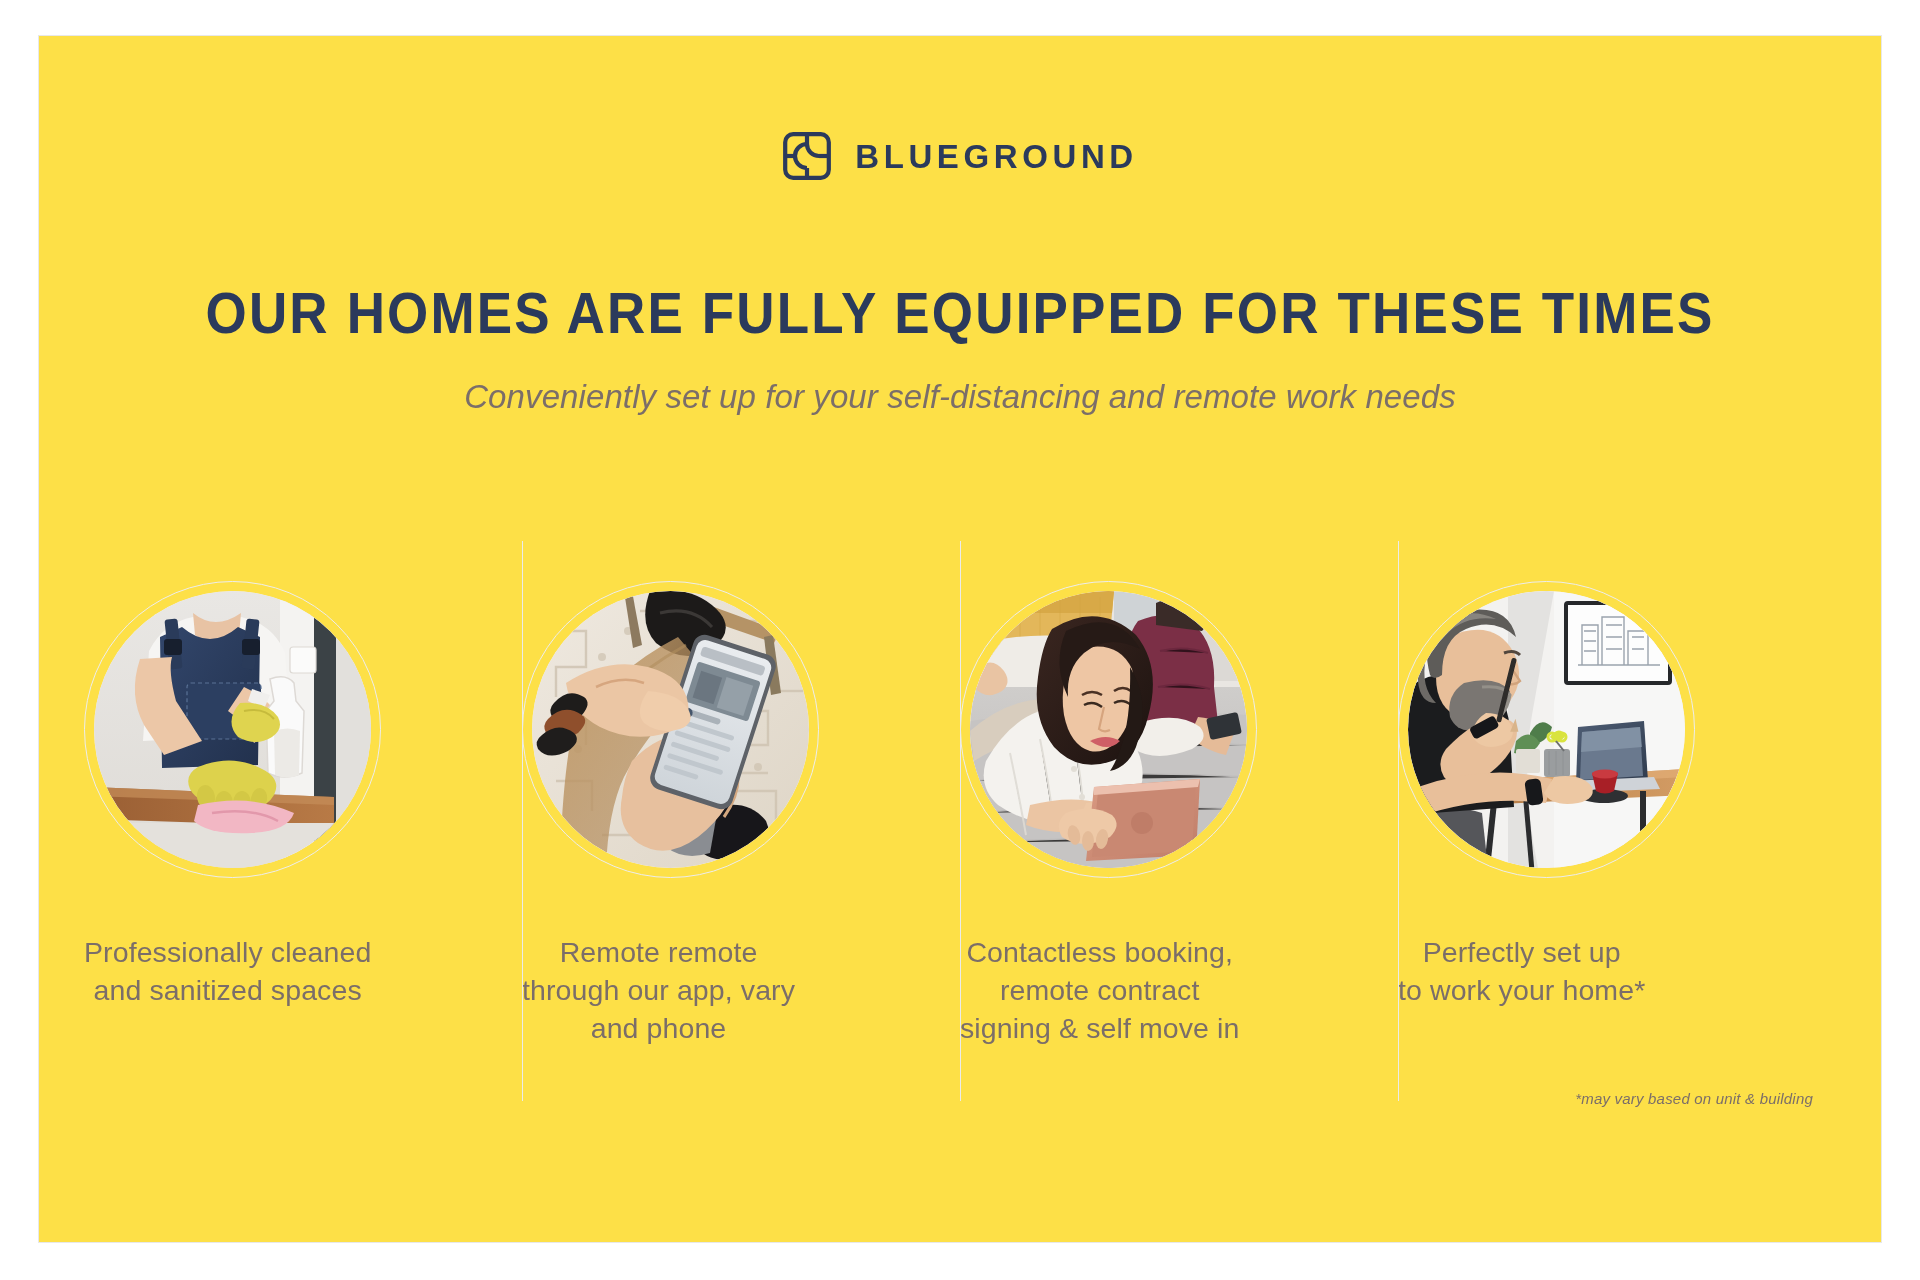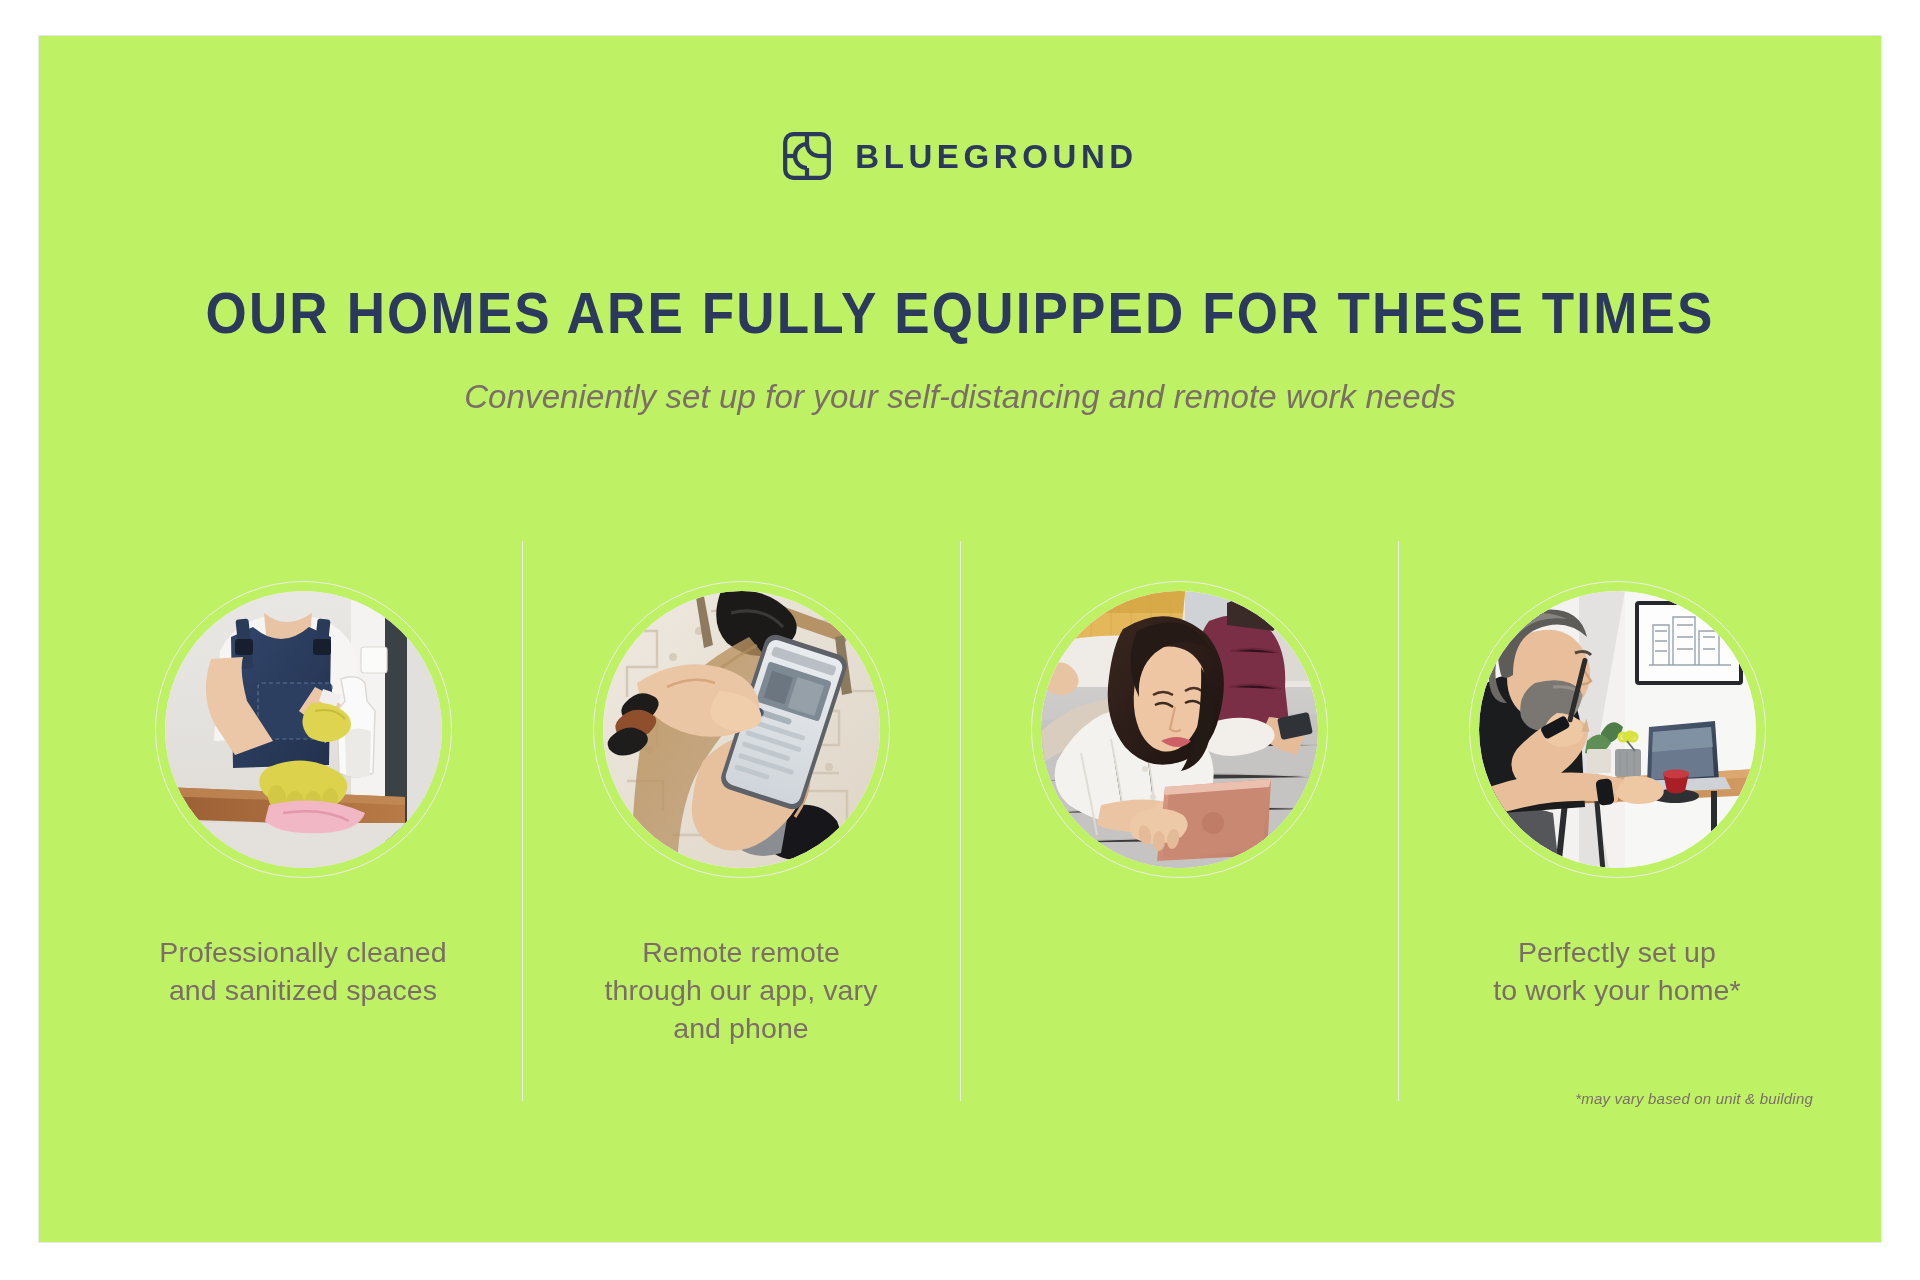--- a/index.html
+++ b/index.html
@@ -14,21 +14,21 @@
     overflow: hidden;
   }
 
   .page {
     position: absolute;
     left: 38px;
     top: 35px;
     width: 1844px;
     height: 1208px;
     border: 1px solid #e8e8e8;
-    background: #bef264;
+    background: #fde047;
     box-sizing: border-box;
   }
 
   
   .brand {
     position: absolute;
     left: 0;
     top: 95px;
     width: 100%;
     display: flex;
@@ -90,21 +90,21 @@
     top: 470px;
     width: 1752px;
     height: 595px;
     display: flex;
   }
   .col {
     position: relative;
     flex: 1 1 0;
     display: flex;
     flex-direction: column;
-    align-items: center;
+    align-items: flex-start;
     padding-top: 75px;
   }
   .col + .col::before {
     content: "";
     position: absolute;
     left: 0;
     top: 35px;
     width: 1px;
     height: 560px;
     background: #ebebeb;
@@ -442,20 +442,25 @@
               <circle cx="172" cy="232" r="11" fill="#b77561" opacity="0.55"></circle>
 
               <path d="M96 222 q26 -10 46 2 q10 10 -2 22 q-26 14 -48 0 q-8 -14 4 -24 z" fill="#eec9a7"></path>
               <ellipse cx="104" cy="244" rx="6" ry="10" fill="#e4bb98" transform="rotate(-14 104 244)"></ellipse>
               <ellipse cx="118" cy="250" rx="6" ry="10" fill="#e4bb98"></ellipse>
               <ellipse cx="132" cy="248" rx="6" ry="10" fill="#e4bb98" transform="rotate(10 132 248)"></ellipse>
             </g>
           </svg>
         </div>
       </div>
+      <div class="caption">
+        <div>Contactless booking,</div>
+        <div>remote contract</div>
+        <div>signing &amp; self move in</div>
+      </div>
     </div>
 
     <div class="col">
       <div class="photo-ring">
         <div class="photo">
           <svg viewBox="0 0 277 277" xmlns="http://www.w3.org/2000/svg">
             <defs>
               <clipPath id="c4">
                   <circle cx="138.5" cy="138.5" r="138.5"></circle>
                 </clipPath>

